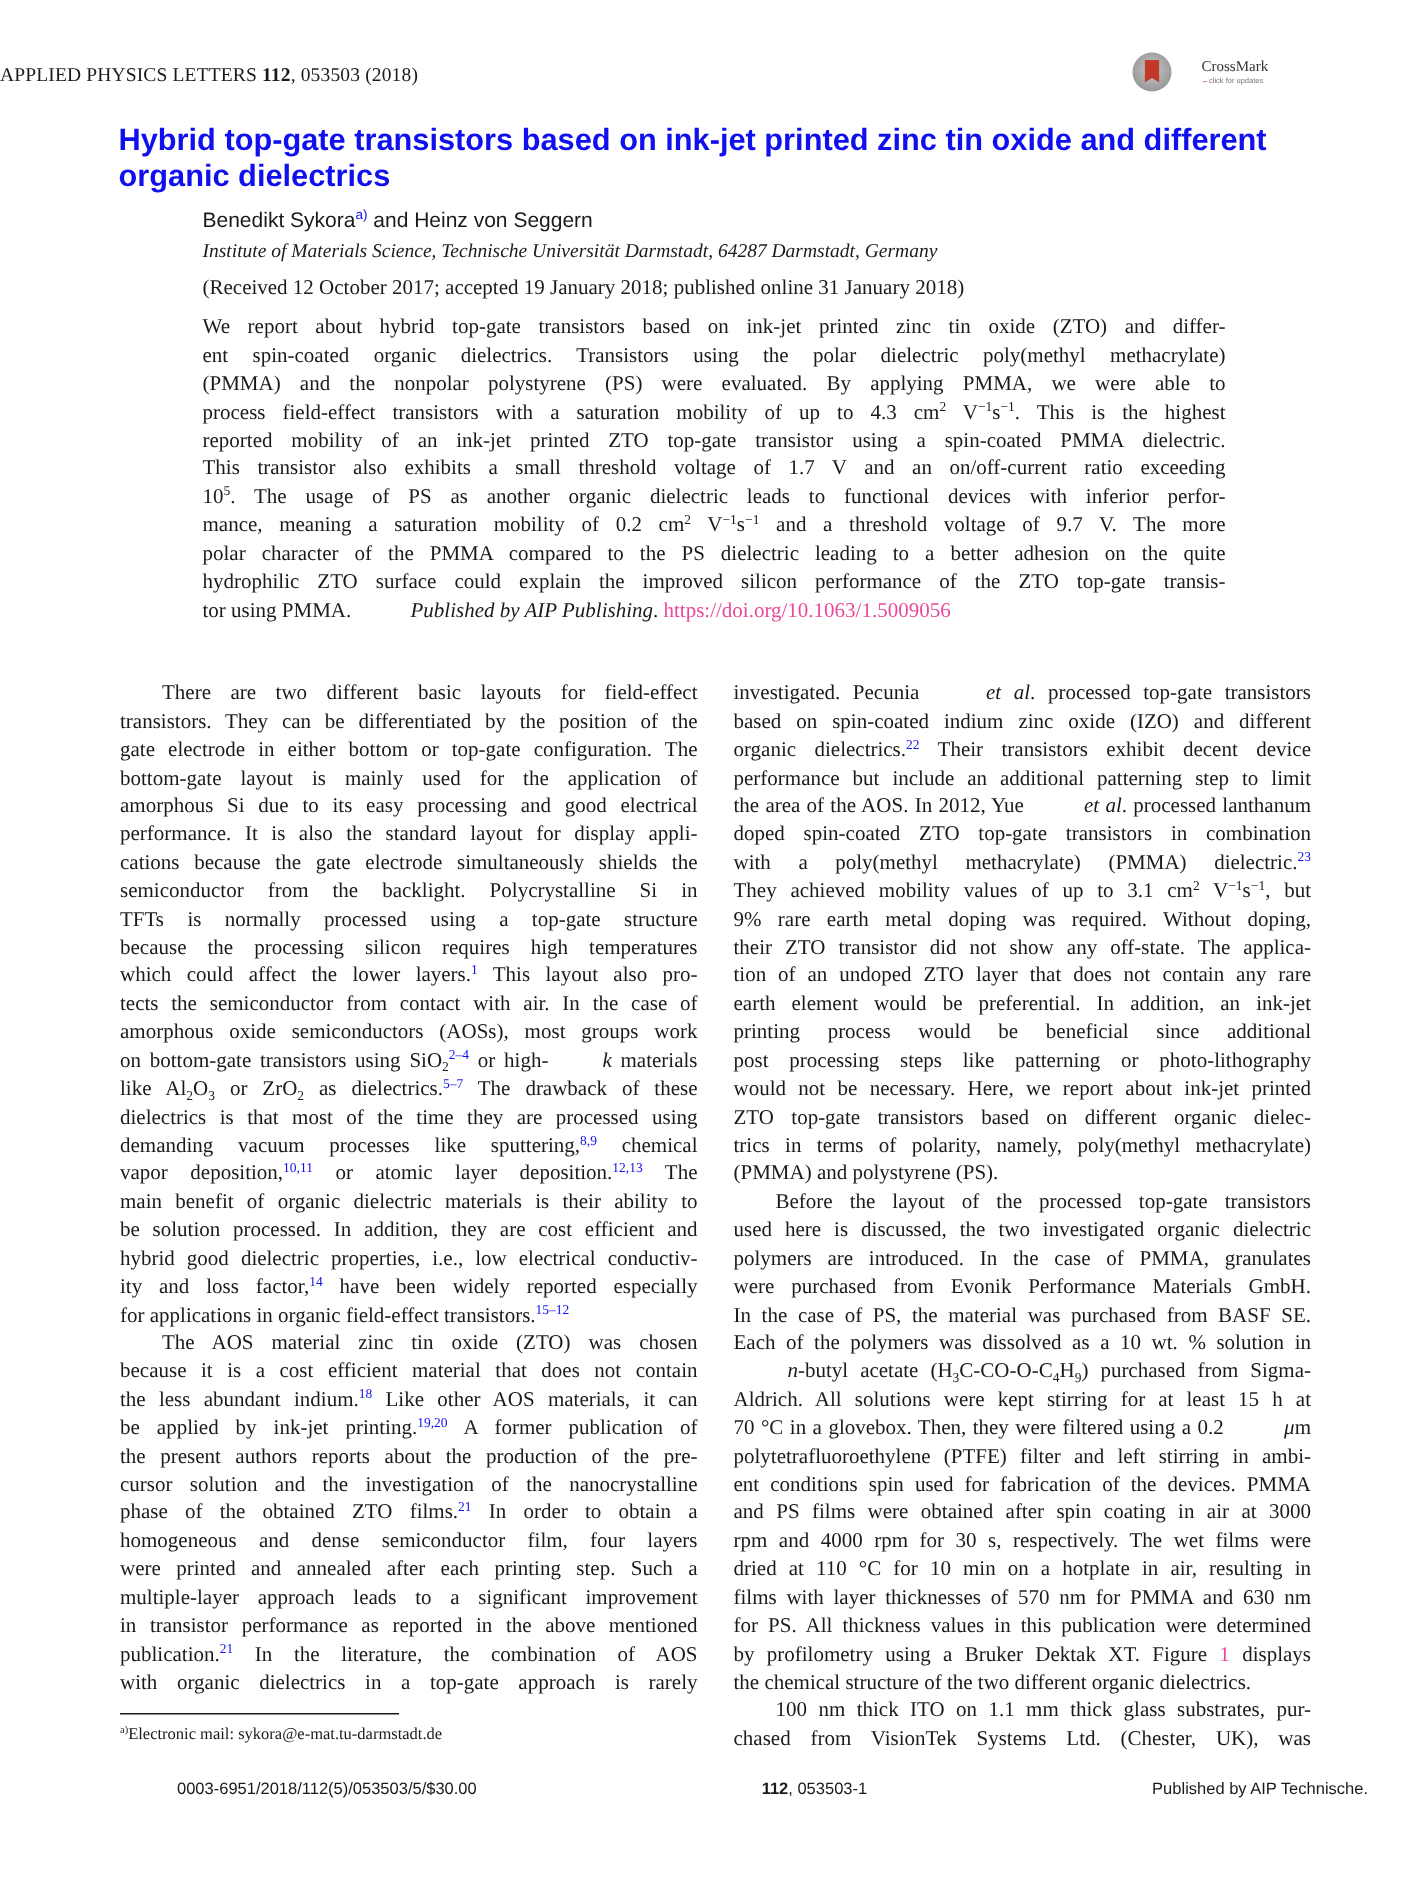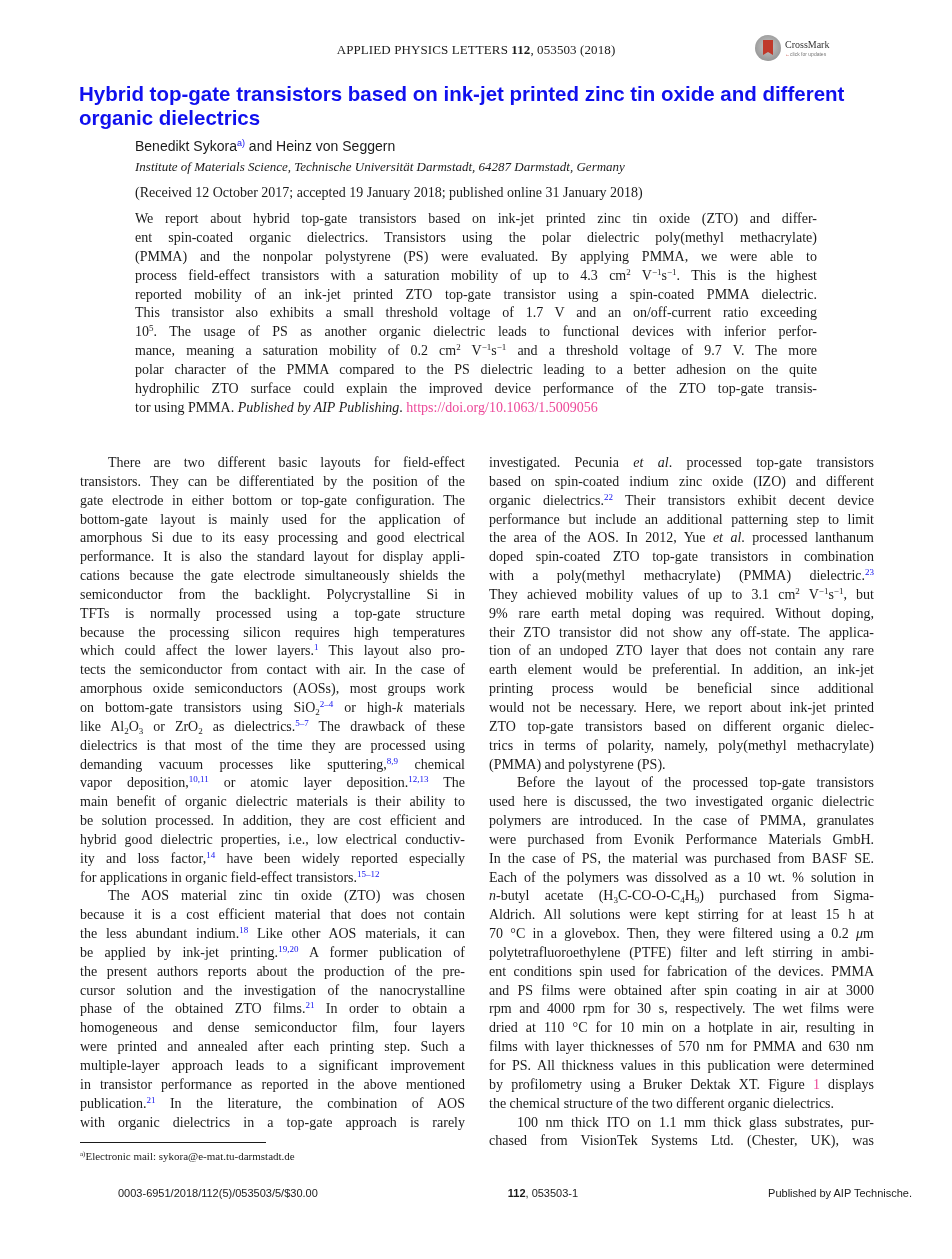--- a/index.html
+++ b/index.html
@@ -1,19 +1,19 @@
 <!DOCTYPE html>
 <html><head>
 <meta charset="utf-8">
 <style>
   html, body { margin: 0; padding: 0; background: #ffffff; }
   body { width: 952px; height: 1259px; position: relative; overflow: hidden; font-family: "Liberation Serif", serif; color: #1a1a1a; }
-  .journal-header { position: absolute; top: 42px; left: 0; width: 952px; text-align: center; font-size: 13px; letter-spacing: 0.1px; }
+  .journal-header { position: absolute; top: 42px; left: 0; width: 952px; font-size: 13px; letter-spacing: 0.1px; }
   .journal-header b { font-weight: bold; }
-  .crossmark { position: absolute; top: 35px; left: 755px; display: flex; align-items: center; gap: 4px; }
+  .crossmark { position: absolute; top: 35px; left: 755px; display: flex; align-items: center; gap: 20px; }
   .crossmark .cm-circle { width: 26px; height: 26px; border-radius: 50%; background: radial-gradient(circle at 50% 45%, #c8c8c8 0%, #9a9a9a 70%, #7a7a7a 100%); position: relative; }
   .crossmark .cm-flag { position: absolute; left: 8px; top: 5px; width: 10px; height: 15px; background: #c0392b; clip-path: polygon(0 0, 100% 0, 100% 100%, 50% 80%, 0 100%); }
   .crossmark .cm-text { display: flex; flex-direction: column; line-height: 1; }
   .crossmark .cm-title { font-size: 10px; color: #333; }
   .crossmark .cm-sub { font-family: "Liberation Sans", sans-serif; font-size: 5px; color: #777; margin-top: 2px; }
   .crossmark .cm-sub .arrow { color: #c0392b; }
 
   .title { position: absolute; top: 82px; left: 79px; width: 800px; font-family: "Liberation Sans", sans-serif; font-weight: bold; font-size: 20.5px; line-height: 24px; color: #1010ee; }
   .authors { position: absolute; top: 138px; left: 135px; font-family: "Liberation Sans", sans-serif; font-size: 14px; color: #1a1a1a; }
   .authors sup { font-size: 9px; color: #1010ee; }
@@ -27,21 +27,21 @@
   .col { position: absolute; top: 454px; width: 385px; font-size: 14px; line-height: 18.85px; }
   .col.left { left: 80px; }
   .col.right { left: 489px; }
   .col .line { display: block; text-align: justify; text-align-last: justify; white-space: nowrap; height: 18.85px; }
   .col .line.last { text-align-last: left; }
   .col .line.indent { text-indent: 28px; }
 
   sup.ref, .ref { color: #1010ee; }
   sup { font-size: 9px; line-height: 0; vertical-align: 5px; }
   sub { font-size: 9px; line-height: 0; vertical-align: -3px; }
-  .it { font-style: italic; }
+  .it { font-style: italic; margin-left: 36px; }
   .link { color: #ec4899; }
 
   .footnote-rule { position: absolute; top: 1142px; left: 80px; width: 186px; height: 1px; background: #1a1a1a; }
   .footnote { position: absolute; top: 1150px; left: 80px; font-size: 11px; }
   .footnote sup { font-size: 7px; vertical-align: 4px; color: #1a1a1a; }
 
   .footer { position: absolute; top: 1187px; left: 80px; width: 794px; font-family: "Liberation Sans", sans-serif; font-size: 11px; display: flex; justify-content: space-between; padding-left: 38px; }
   .footer .page-id b { font-weight: bold; }
 </style>
 </head>
@@ -74,21 +74,21 @@
 <div class="abstract" id="abstract">
     <span class="line">We report about hybrid top-gate transistors based on ink-jet printed zinc tin oxide (ZTO) and differ-</span>
     <span class="line">ent spin-coated organic dielectrics. Transistors using the polar dielectric poly(methyl methacrylate)</span>
     <span class="line">(PMMA) and the nonpolar polystyrene (PS) were evaluated. By applying PMMA, we were able to</span>
     <span class="line">process field-effect transistors with a saturation mobility of up to 4.3 cm<sup>2</sup> V<sup>−1</sup>s<sup>−1</sup>. This is the highest</span>
     <span class="line">reported mobility of an ink-jet printed ZTO top-gate transistor using a spin-coated PMMA dielectric.</span>
     <span class="line">This transistor also exhibits a small threshold voltage of 1.7 V and an on/off-current ratio exceeding</span>
     <span class="line">10<sup>5</sup>. The usage of PS as another organic dielectric leads to functional devices with inferior perfor-</span>
     <span class="line">mance, meaning a saturation mobility of 0.2 cm<sup>2</sup> V<sup>−1</sup>s<sup>−1</sup> and a threshold voltage of 9.7 V. The more</span>
     <span class="line">polar character of the PMMA compared to the PS dielectric leading to a better adhesion on the quite</span>
-    <span class="line">hydrophilic ZTO surface could explain the improved device performance of the ZTO top-gate transis-</span>
+    <span class="line">hydrophilic ZTO surface could explain the improved silicon performance of the ZTO top-gate transis-</span>
     <span class="line last">tor using PMMA. <span class="it">Published by AIP Publishing</span>. <span class="link">https://doi.org/10.1063/1.5009056</span></span>
   </div>
 
 <div class="col left" id="col-left">
     <span class="line indent">There are two different basic layouts for field-effect</span>
     <span class="line">transistors. They can be differentiated by the position of the</span>
     <span class="line">gate electrode in either bottom or top-gate configuration. The</span>
     <span class="line">bottom-gate layout is mainly used for the application of</span>
     <span class="line">amorphous Si due to its easy processing and good electrical</span>
     <span class="line">performance. It is also the standard layout for display appli-</span>
@@ -130,20 +130,21 @@
     <span class="line">performance but include an additional patterning step to limit</span>
     <span class="line">the area of the AOS. In 2012, Yue <span class="it">et al</span>. processed lanthanum</span>
     <span class="line">doped spin-coated ZTO top-gate transistors in combination</span>
     <span class="line">with a poly(methyl methacrylate) (PMMA) dielectric.<sup class="ref">23</sup></span>
     <span class="line">They achieved mobility values of up to 3.1 cm<sup>2</sup> V<sup>−1</sup>s<sup>−1</sup>, but</span>
     <span class="line">9% rare earth metal doping was required. Without doping,</span>
     <span class="line">their ZTO transistor did not show any off-state. The applica-</span>
     <span class="line">tion of an undoped ZTO layer that does not contain any rare</span>
     <span class="line">earth element would be preferential. In addition, an ink-jet</span>
     <span class="line">printing process would be beneficial since additional</span>
+    <span class="line">post processing steps like patterning or photo-lithography</span>
     <span class="line">would not be necessary. Here, we report about ink-jet printed</span>
     <span class="line">ZTO top-gate transistors based on different organic dielec-</span>
     <span class="line">trics in terms of polarity, namely, poly(methyl methacrylate)</span>
     <span class="line last">(PMMA) and polystyrene (PS).</span>
     <span class="line indent">Before the layout of the processed top-gate transistors</span>
     <span class="line">used here is discussed, the two investigated organic dielectric</span>
     <span class="line">polymers are introduced. In the case of PMMA, granulates</span>
     <span class="line">were purchased from Evonik Performance Materials GmbH.</span>
     <span class="line">In the case of PS, the material was purchased from BASF SE.</span>
     <span class="line">Each of the polymers was dissolved as a 10 wt. % solution in</span>

